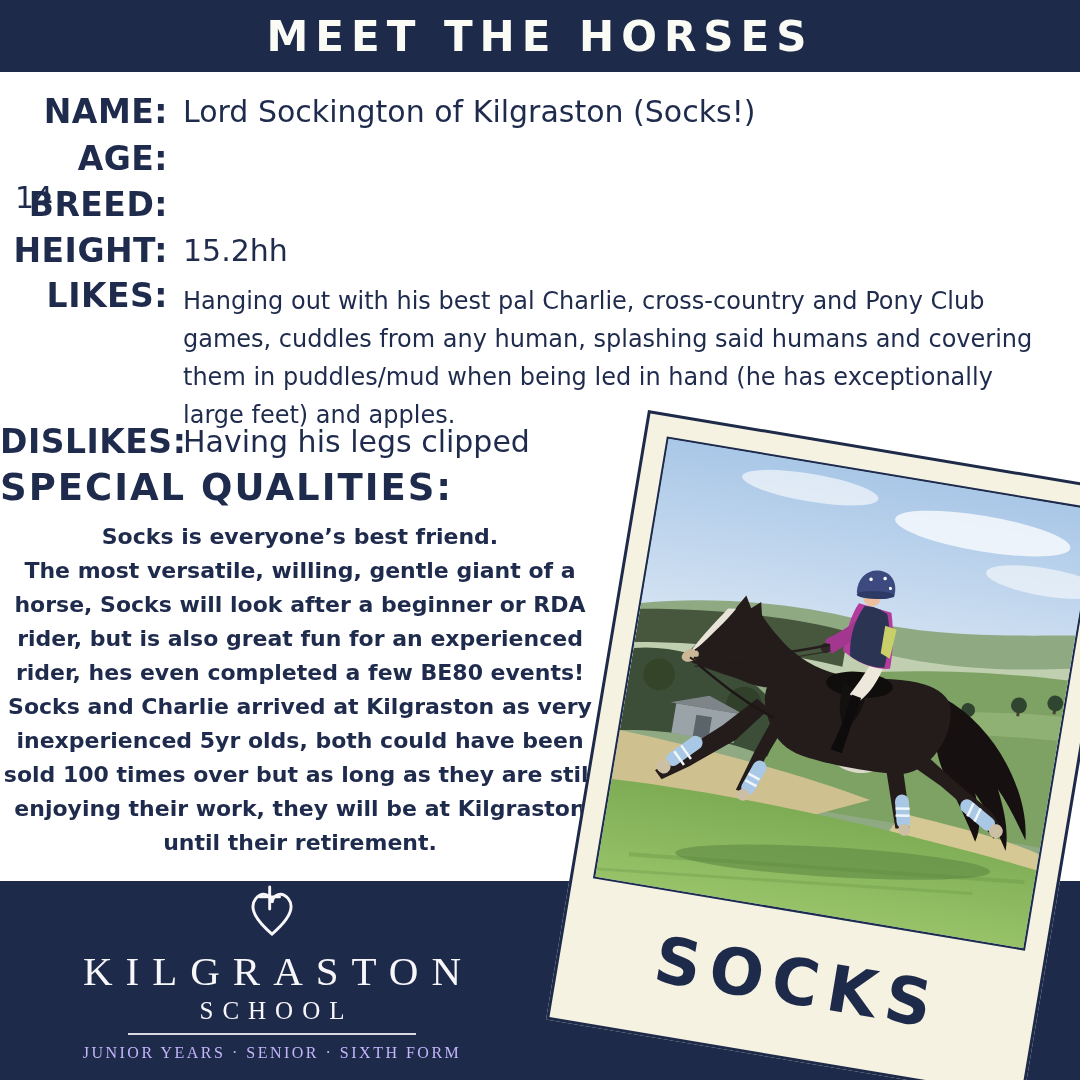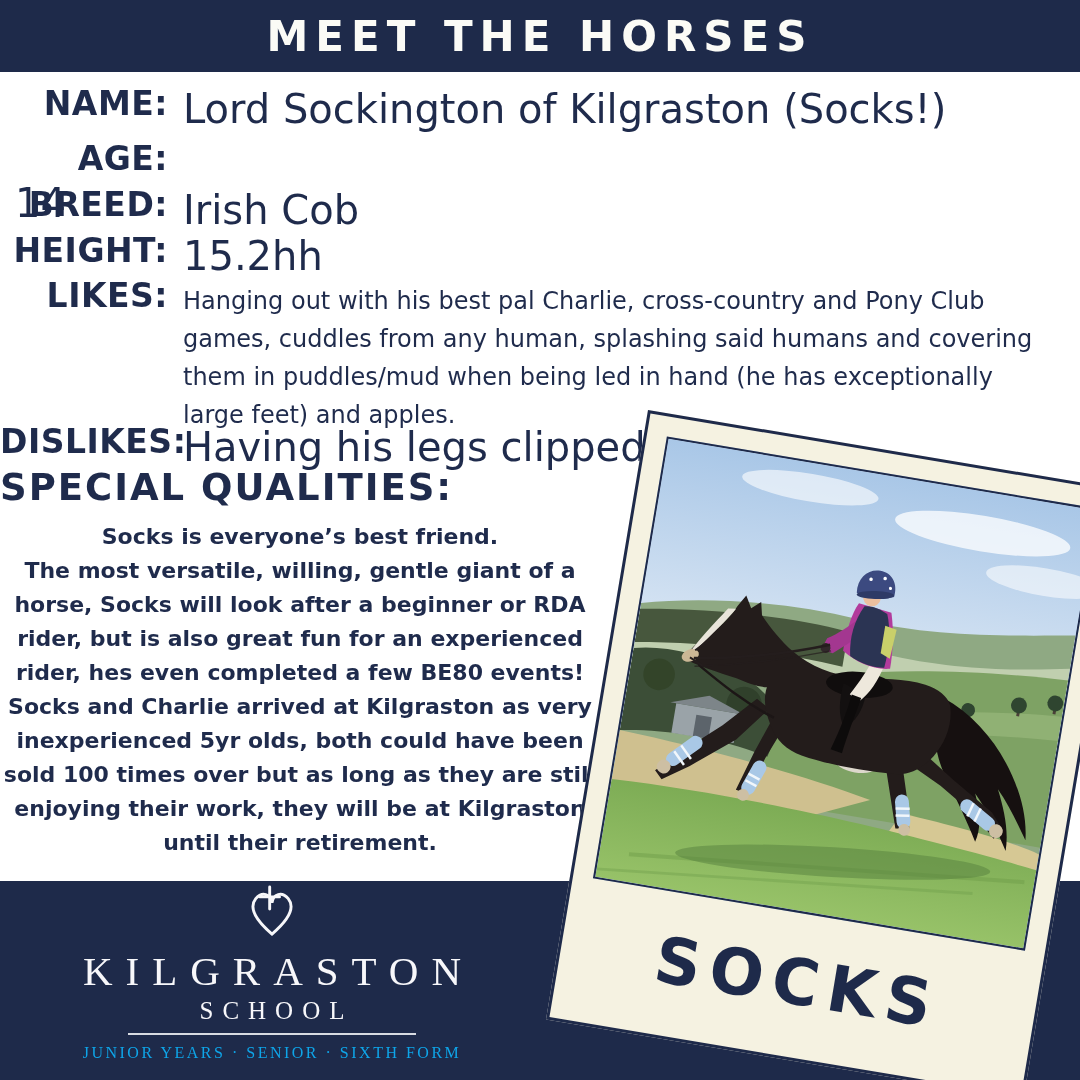--- a/index.html
+++ b/index.html
@@ -6,23 +6,23 @@
   .canvas{position:relative;width:1080px;height:1080px;overflow:hidden;background:#ffffff;
           font-family:"DejaVu Sans","Liberation Sans",sans-serif;color:#1f2b4c;}
   
   .bar{position:absolute;left:0;width:1080px;background:#1e2a4a;}
   .header{top:0;height:72px;display:flex;align-items:center;justify-content:center;}
   .header .title{color:#fbfbf6;font-size:42px;font-weight:600;letter-spacing:7px;}
   .footer{top:881px;height:199px;}
   
   .row{position:absolute;display:flex;align-items:flex-start;}
   .lbl{width:168px;text-align:right;font-size:33px;font-weight:600;letter-spacing:.5px;flex:0 0 auto;}
-  .val{margin-left:15px;font-size:40px;padding-top:2px;white-space:nowrap;}
+  .val{margin-left:15px;font-size:30px;padding-top:2px;white-space:nowrap;}
   .val.multi{white-space:pre-line;font-size:24px;line-height:38px;width:900px;padding-top:6px;}
-  .row-name{top:84px;}  .row-age{top:139px;flex-direction:column;}  .row-breed{top:185px;}
+  .row-name{top:92px;}  .row-age{top:139px;flex-direction:column;}  .row-breed{top:185px;}
   .row-height{top:231px;} .row-likes{top:276px;} .row-dislikes{top:422px;}
   
   .sq-head{position:absolute;top:466px;left:0;width:600px;text-align:left;
            font-size:37px;font-weight:600;letter-spacing:2px;}
   .sq-text{position:absolute;top:520px;left:0;width:600px;text-align:center;
            font-size:22px;line-height:34px;white-space:pre-line;font-weight:bold;}
   
   .polaroid{position:absolute;left:648px;top:410px;width:478px;height:612px;
             background:#f5f2e1;border:3px solid #1e2a4a;transform:rotate(9.5deg);
             transform-origin:top left;z-index:5;}
@@ -31,42 +31,41 @@
   .photo svg{display:block;width:100%;height:100%;}
   .caption{height:138px;display:flex;align-items:center;justify-content:center;
            font-size:64px;font-weight:600;letter-spacing:9px;color:#1e2a4a;}
   
   .logo{position:absolute;left:52px;top:2px;width:440px;display:flex;flex-direction:column;
         align-items:center;color:#f7f7fa;font-family:Liberation Serif, serif;}
   .logo .mark{width:58px;height:58px;}
   .logo .name{margin-top:6px;font-size:41px;letter-spacing:13px;text-indent:13px;}
   .logo .sub{margin-top:2px;font-size:25px;letter-spacing:9px;text-indent:9px;}
   .logo .rule{margin-top:8px;width:288px;height:2px;background:#eceef3;opacity:.9;}
-  .logo .tag{margin-top:9px;font-size:16px;letter-spacing:2.5px;color:#0ea5e9;}
+  .logo .tag{margin-top:9px;font-size:16px;letter-spacing:2.5px;color:#c4b5fd;}
 </style>
 </head>
 <body>
 
 <div class="canvas">
 
   <div class="bar header">
     <div class="title">MEET THE HORSES</div>
   </div>
 
   <div class="row row-name">
     <div class="lbl">NAME:</div>
     <div class="val">Lord Sockington of Kilgraston (Socks!)</div>
   </div>
   <div class="row row-age">
     <div class="lbl">AGE:</div>
     <div class="val">14</div>
   </div>
   <div class="row row-breed">
     <div class="lbl">BREED:</div>
-    <div class="val">Irish Cob</div>
   </div>
   <div class="row row-height">
     <div class="lbl">HEIGHT:</div>
     <div class="val">15.2hh</div>
   </div>
   <div class="row row-likes">
     <div class="lbl">LIKES:</div>
     <div class="val multi">Hanging out with his best pal Charlie, cross-country and Pony Club
 games, cuddles from any human, splashing said humans and covering
 them in puddles/mud when being led in hand (he has exceptionally

